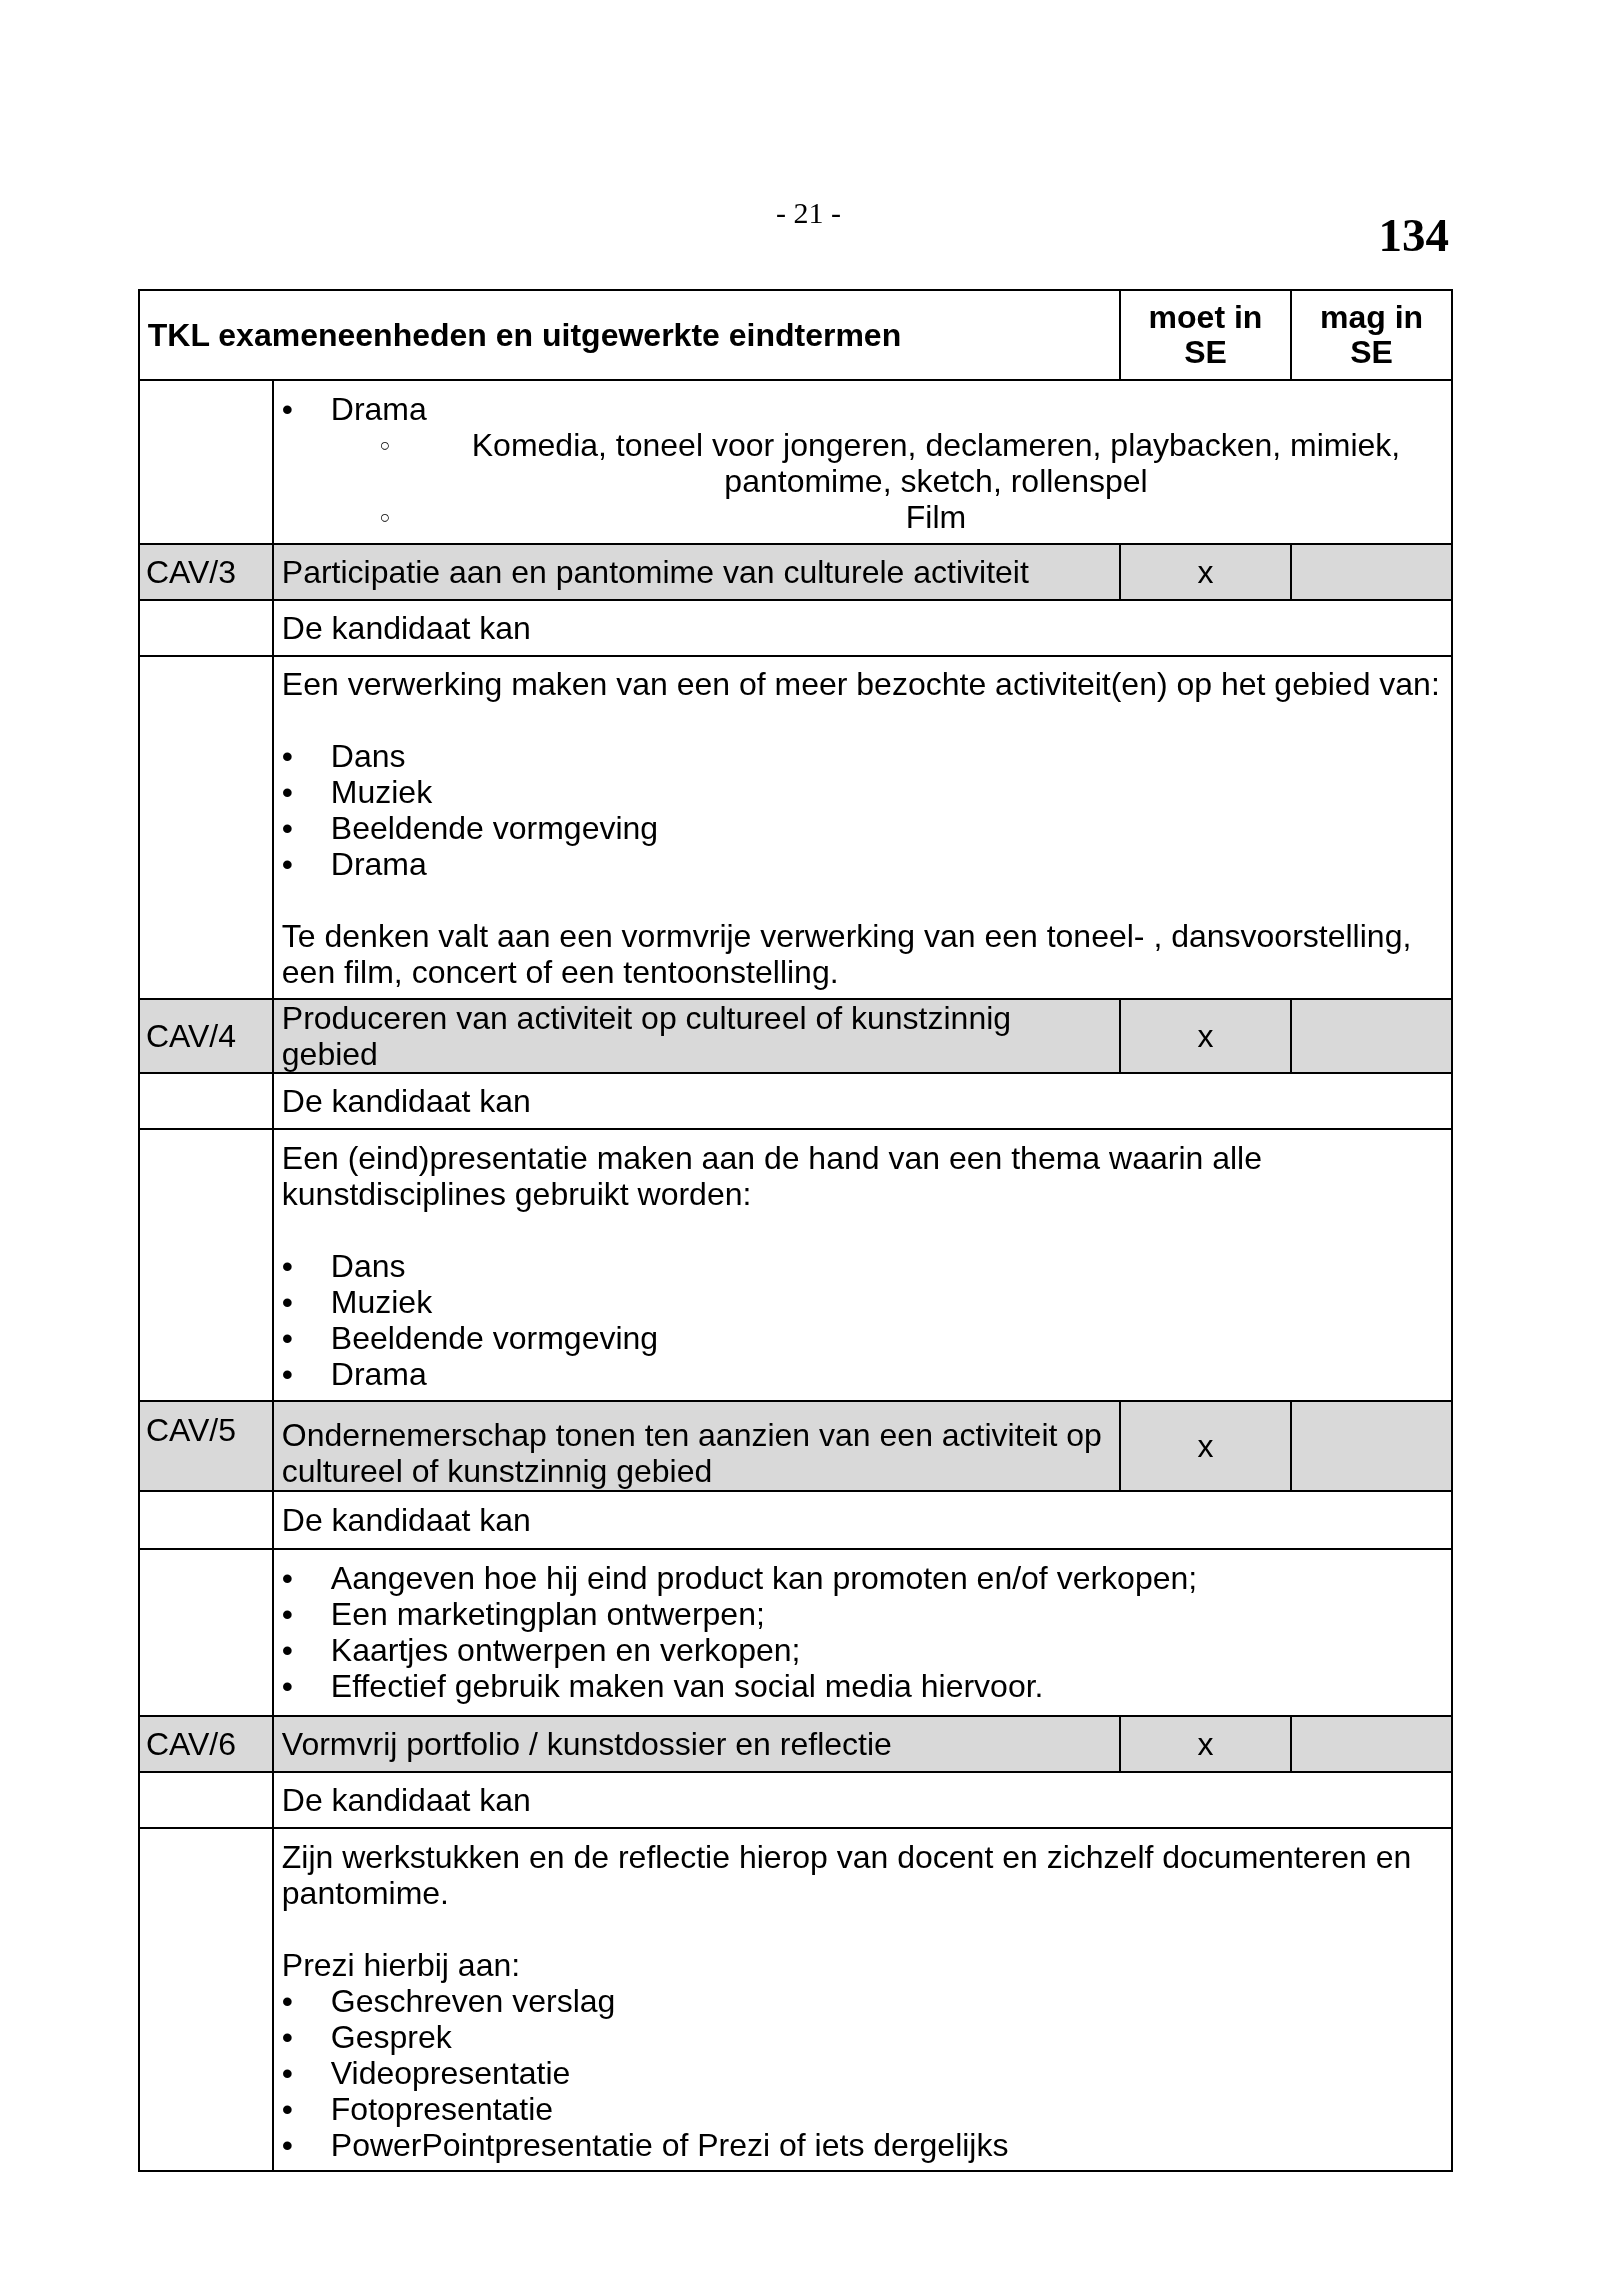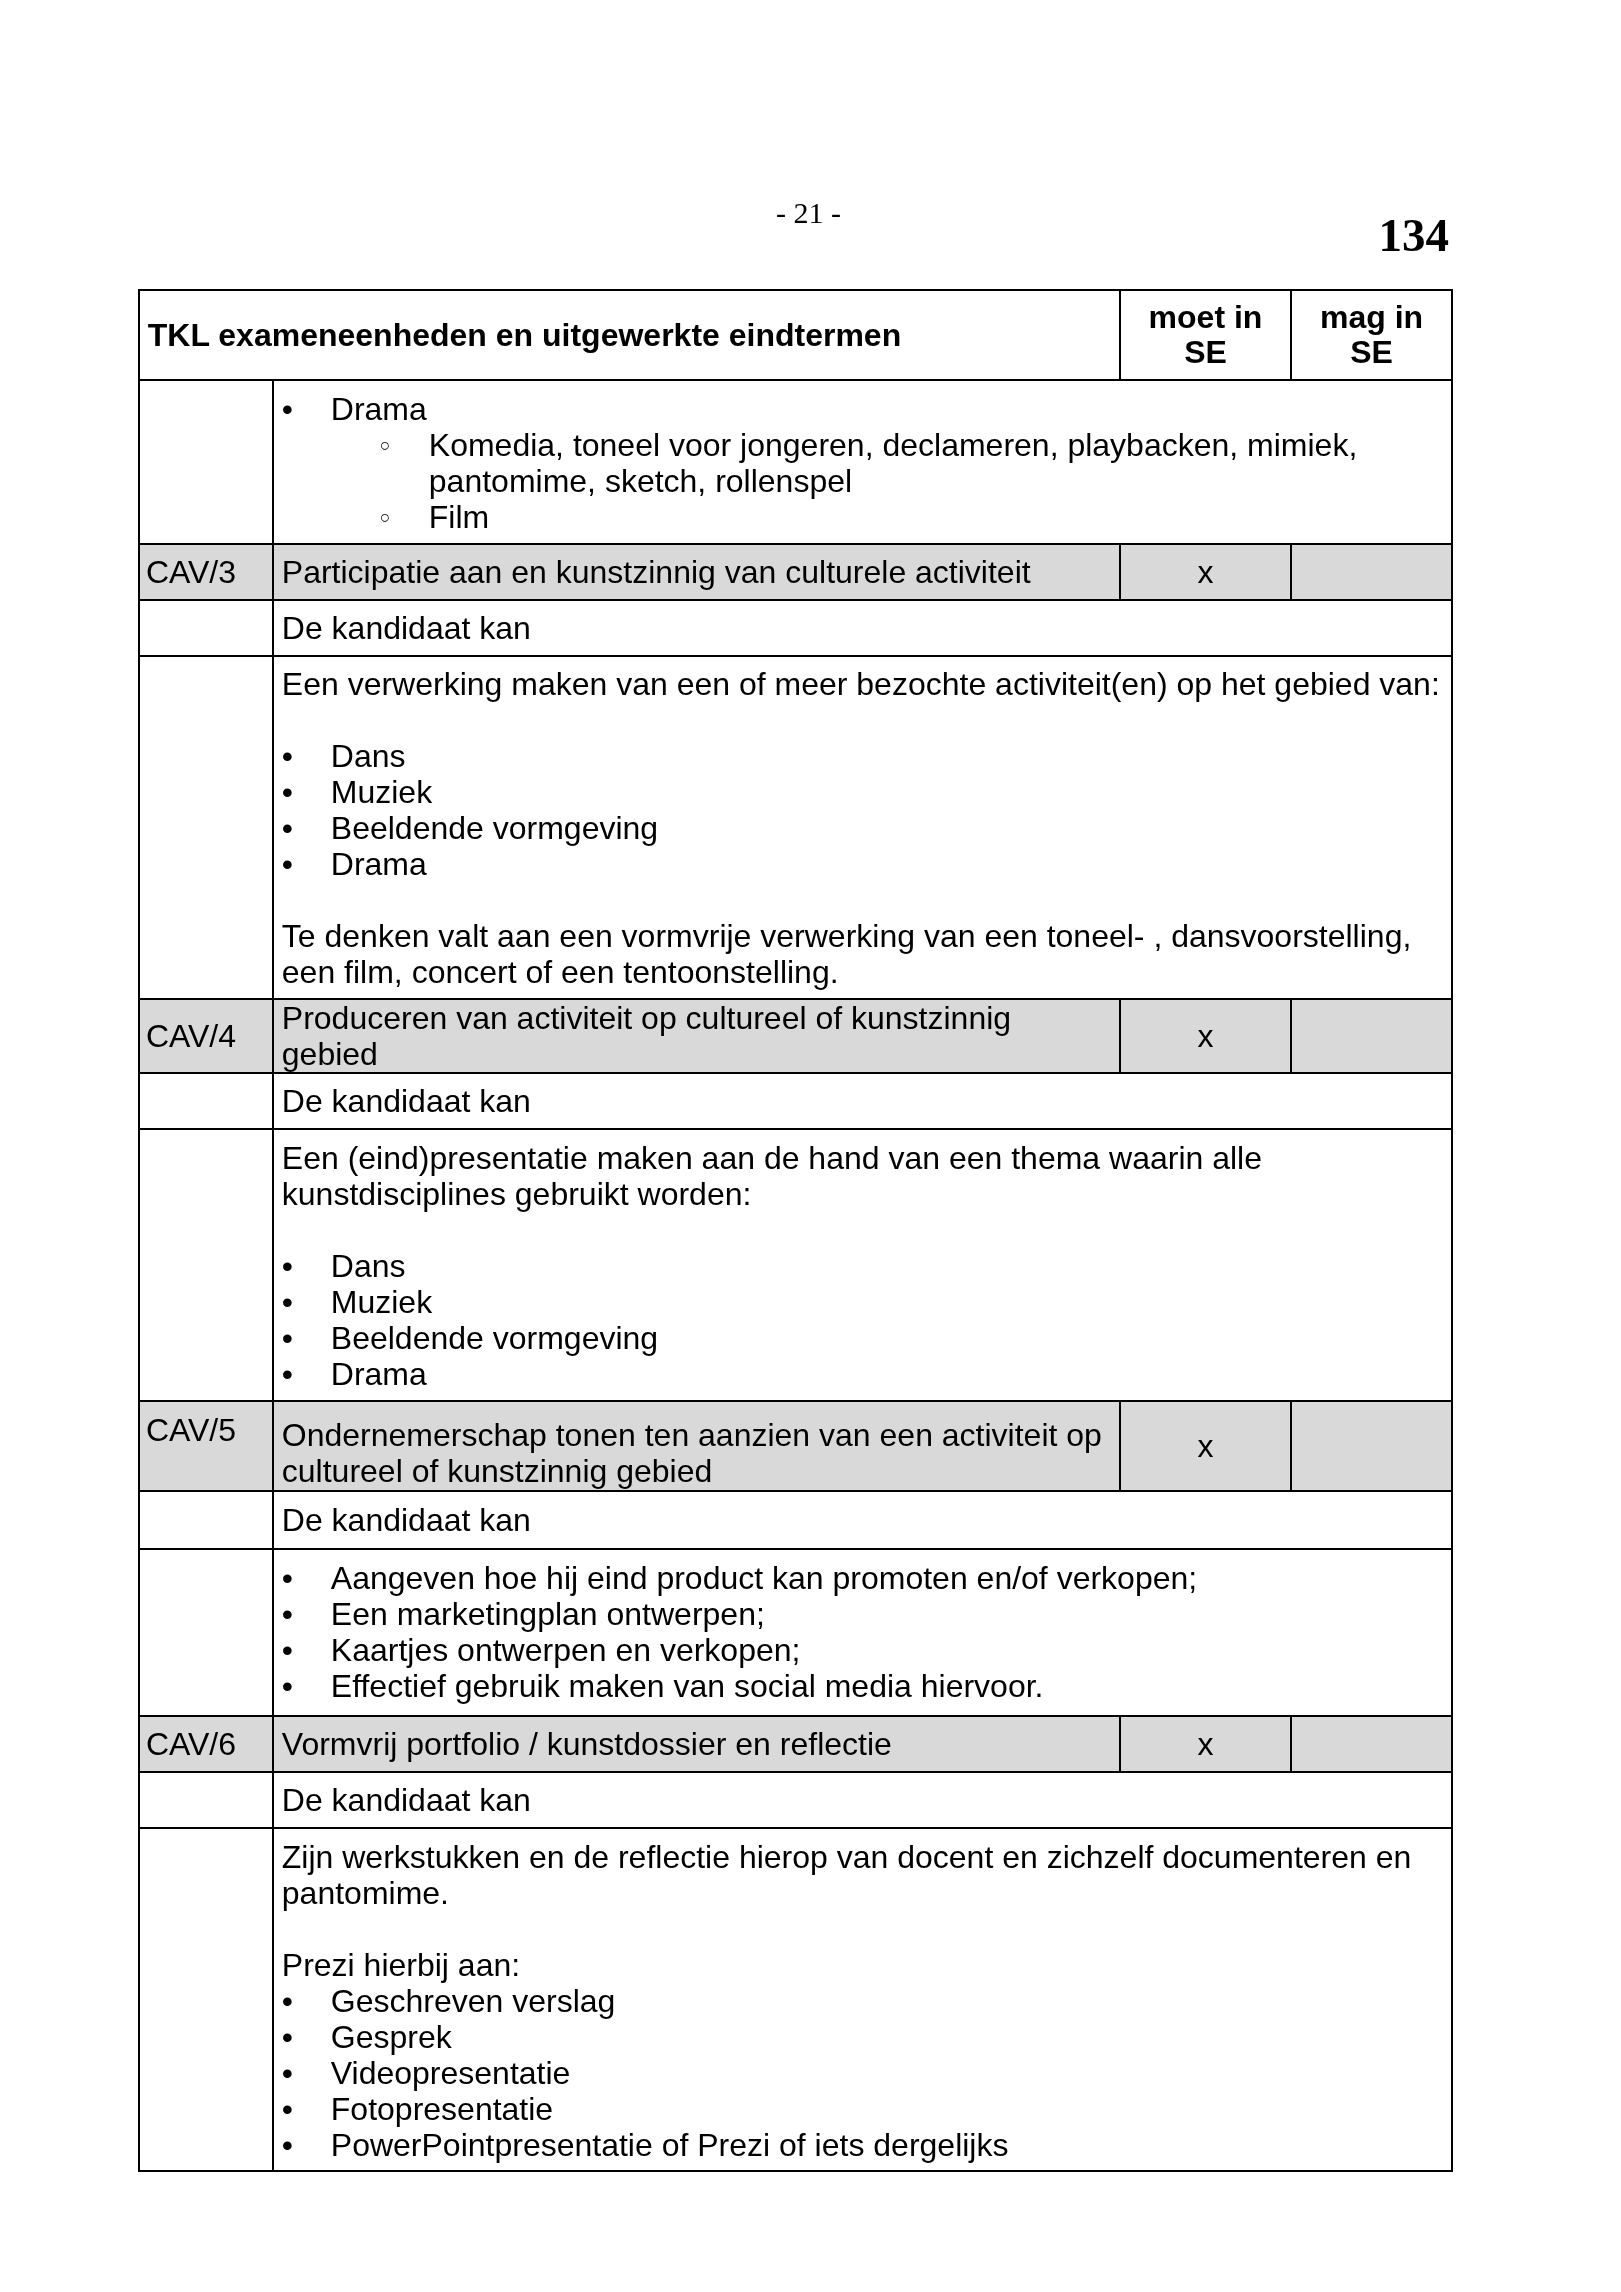--- a/index.html
+++ b/index.html
@@ -17,21 +17,21 @@
   th.hdr-title { font-weight: normal; }
   th.hdr-se { font-weight: bold; text-align: center; line-height: 35px; }
   .hdr-title b { font-weight: bold; }
   tr.unit td { background: #d9d9d9; vertical-align: middle; }
   tr.unit td.mark { text-align: center; }
   td.code { padding-left: 5.9px; }
   tr.kan td { height: 54px; vertical-align: middle; }
   ul { margin: 0; padding: 0; list-style: none; }
   li.b1 { position: relative; padding-left: 49px; }
   li.b1::before { content: "\2022"; position: absolute; left: 0; top: 0; width: 19.6px; }
-  li.b2 { position: relative; padding-left: 147px; }
+  li.b2 { position: relative; padding-left: 147px; text-align: center; }
   li.b2::before { content: "\25CB"; position: absolute; left: 98px; top: 0; font-size: 17.6px; }
   .gap { height: 36px; }
   .pad-top { padding-top: 9.8px; }
   .pad-bot { padding-bottom: 7.8px; }
 </style>
 </head>
 <body>
 
 <div class="page-num">- 21 -</div>
 <div class="doc-num">134</div>
@@ -56,21 +56,21 @@
       <ul>
         <li class="b1">Drama</li>
         <li class="b2">Komedia, toneel voor jongeren, declameren, playbacken, mimiek, pantomime, sketch, rollenspel</li>
         <li class="b2">Film</li>
       </ul>
     </td>
   </tr>
 
   <tr class="unit" style="height:56px">
     <td class="code">CAV/3</td>
-    <td>Participatie aan en kunstzinnig van culturele activiteit</td>
+    <td>Participatie aan en pantomime van culturele activiteit</td>
     <td class="mark">x</td>
     <td class="mark"></td>
   </tr>
   <tr class="kan">
     <td></td>
     <td colspan="3">De kandidaat kan</td>
   </tr>
   <tr style="height:252px">
     <td></td>
     <td colspan="3" class="pad-top pad-bot">

